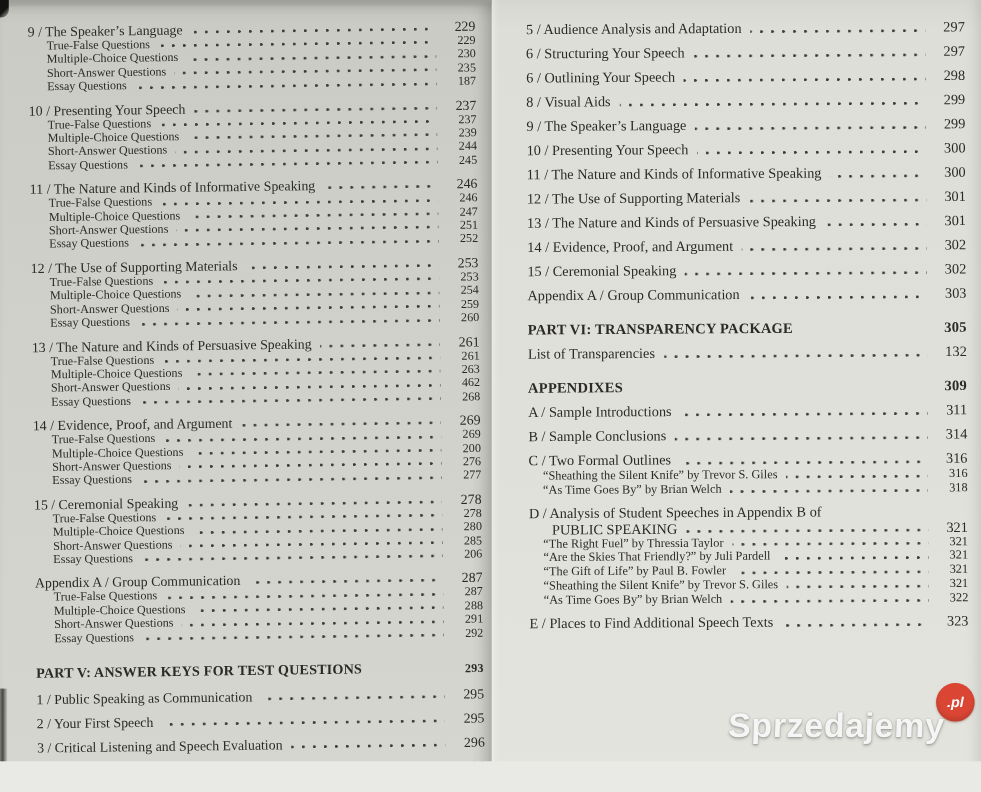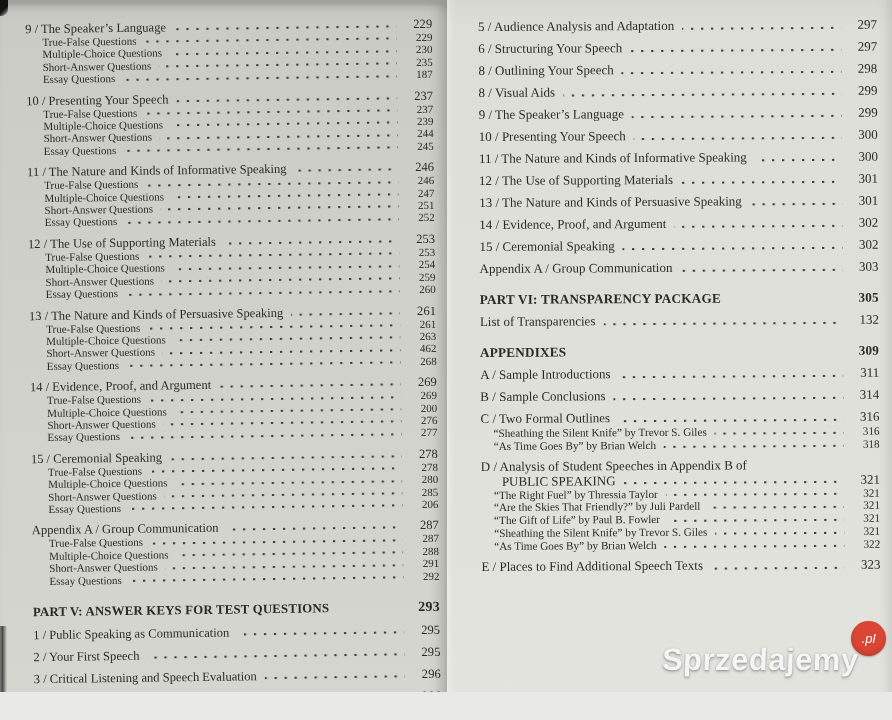--- a/index.html
+++ b/index.html
@@ -40,40 +40,40 @@
   .row .page{flex:0 0 auto;min-width:30px;text-align:right;white-space:nowrap;}
 
   
   .row.part .leader{background-image:none;}
   .row.part{font-weight:bold;letter-spacing:0.2px;}
 
   
   .toc-left .row.chapter{font-size:12.6px;line-height:14px;margin-top:8px;}
   .toc-left .row.sub{font-size:11px;line-height:12.4px;padding-left:17px;}
   .toc-left .row.part{font-size:12.8px;line-height:16px;margin-top:17px;}
-  .toc-left .row.part .page{font-size:14px;}
+  .toc-left .row.part .page{font-size:11px;}
 
   
   .toc-right .row.chapter{font-size:13px;line-height:16px;margin-top:6px;}
   .toc-right .row.part{font-size:13.2px;line-height:17px;margin-top:14px;}
   .toc-right .row.quote{font-size:11.2px;line-height:12.8px;padding-left:13px;}
   .toc-right .row.cont{font-size:13px;line-height:15px;padding-left:21px;}
   .toc-right .row.nopage{margin-top:6px;font-size:13px;line-height:15px;}
 
   
   .watermark{position:absolute;right:6px;bottom:14px;height:52px;
     font-family:"Liberation Sans","DejaVu Sans",sans-serif;
     display:flex;align-items:flex-end;}
   .wm-text{font-size:31px;font-weight:bold;letter-spacing:0.5px;
     color:rgba(253,253,253,0.93);
     text-shadow:0 1px 2px rgba(125,125,122,0.55),0 0 1px rgba(140,140,138,0.7),0 2px 3px rgba(130,130,128,0.35);
     transform:skewX(-2deg);}
   .wm-badge{width:35px;height:35px;border-radius:50%;margin:0 0 22px -8px;
     display:flex;align-items:center;justify-content:center;
-    color:#fff;font-size:13px;font-weight:normal;font-style:italic;
+    color:#fff;font-size:13px;font-weight:bold;font-style:italic;
     box-shadow:0 1px 2px rgba(90,40,30,0.35), inset 0 -3px 4px rgba(0,0,0,0.12);
     position:relative;z-index:2;}
 </style>
 </head>
 <body>
 
 <div id="scan">
   <div class="page-left"></div>
   <div class="page-right"></div>
 
@@ -313,21 +313,21 @@
         <span class="label">5 / Audience Analysis and Adaptation</span>
         <span class="leader"></span>
         <span class="page">297</span>
       </div>
       <div class="row chapter">
         <span class="label">6 / Structuring Your Speech</span>
         <span class="leader"></span>
         <span class="page">297</span>
       </div>
       <div class="row chapter">
-        <span class="label">8 / Outlining Your Speech</span>
+        <span class="label">6 / Outlining Your Speech</span>
         <span class="leader"></span>
         <span class="page">298</span>
       </div>
       <div class="row chapter">
         <span class="label">8 / Visual Aids</span>
         <span class="leader"></span>
         <span class="page">299</span>
       </div>
       <div class="row chapter">
         <span class="label">9 / The Speaker’s Language</span>

